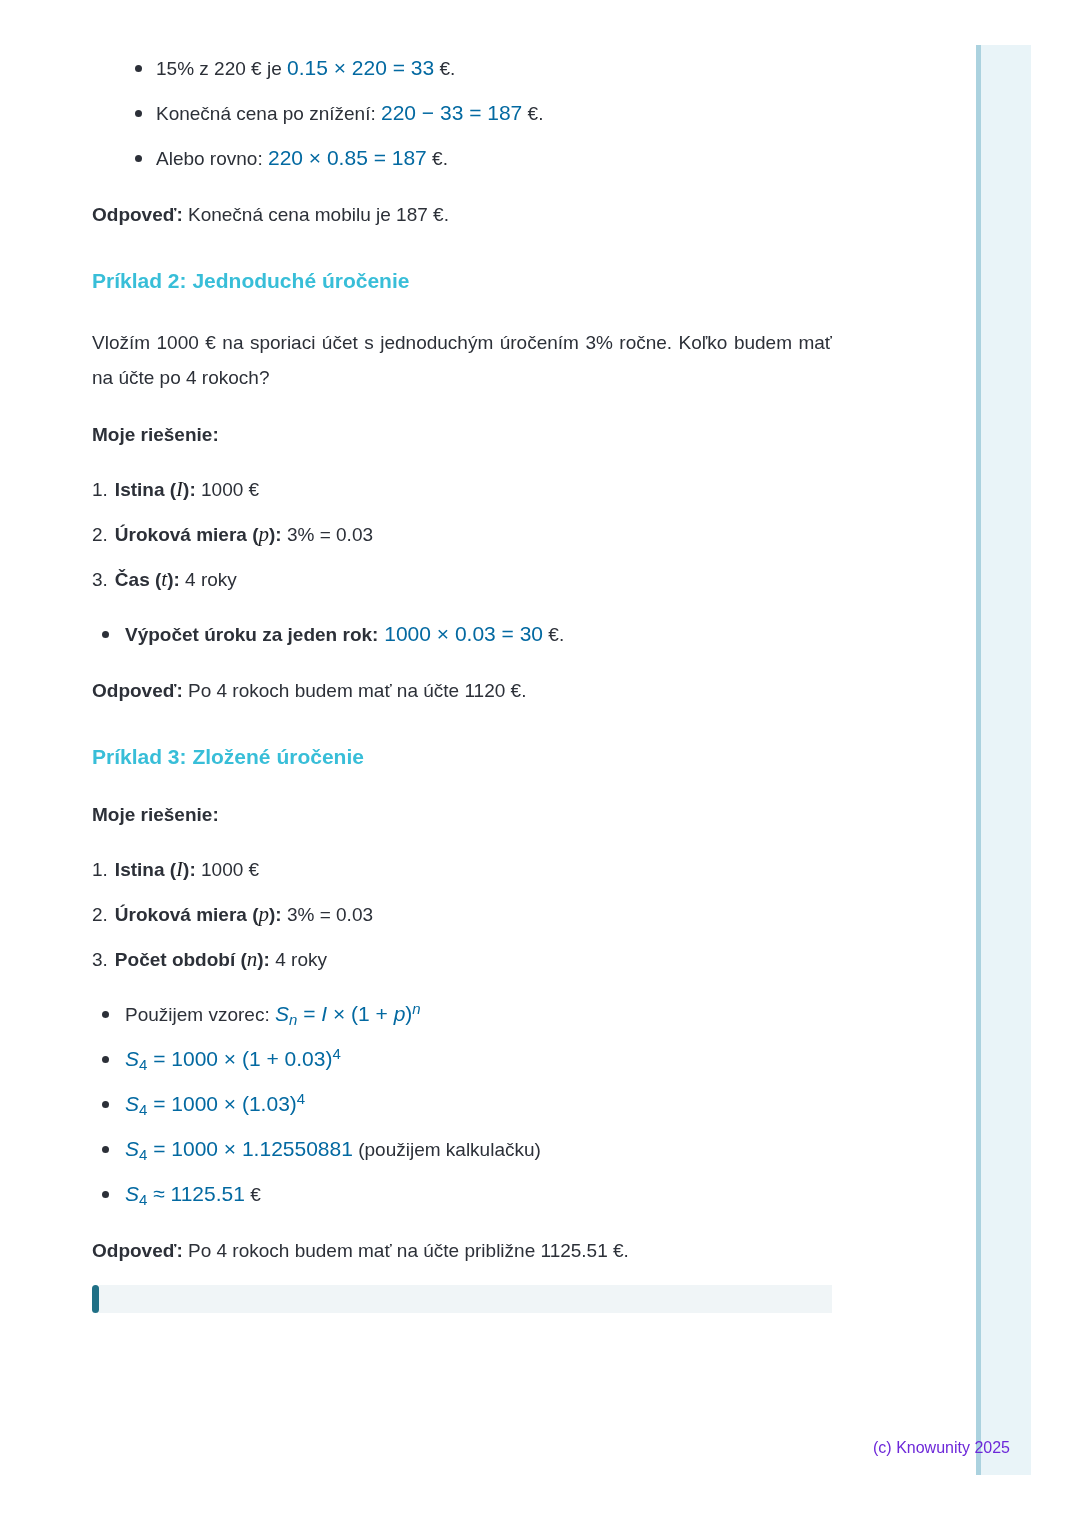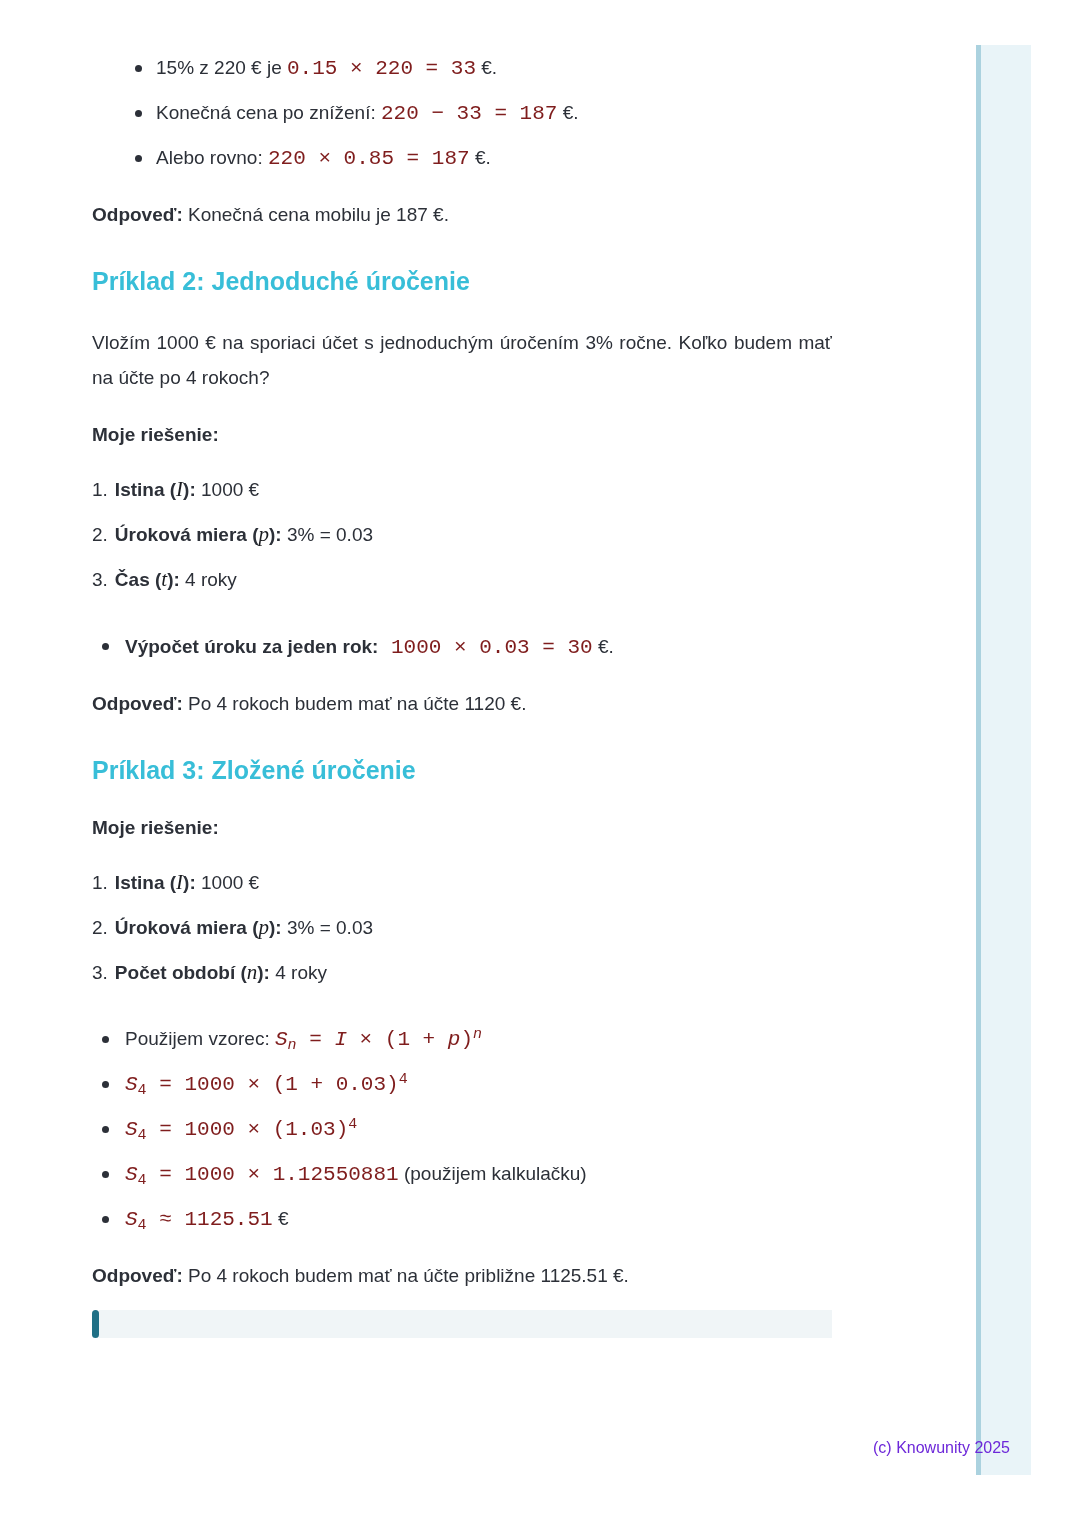--- a/index.html
+++ b/index.html
@@ -41,21 +41,21 @@
   }
   ul.intro li:first-child { margin-top: 0; }
   ul.intro li::before {
     content: "";
     position: absolute; left: 43px; top: 11px;
     width: 7px; height: 7px; border-radius: 50%;
     background: #2c3038;
   }
 
   
-  ul.bullets { list-style: none; margin-top: 38px; }
+  ul.bullets { list-style: none; margin-top: 26px; }
   ul.bullets li {
     position: relative;
     padding-left: 33px;
     line-height: 28px;
     margin-top: 16px;
   }
   ul.bullets li:first-child { margin-top: 0; }
   ul.bullets li::before {
     content: "";
     position: absolute; left: 10px; top: 11px;
@@ -65,38 +65,38 @@
 
   
   ol.steps { list-style: none; margin-top: 26px; }
   ol.steps li { line-height: 28px; margin-top: 16px; }
   ol.steps li:first-child { margin-top: 8px; }
   ol.steps .num { margin-right: 7px; }
 
   .b { font-weight: bold; }
 
   .math {
-    font-family: Liberation Mono, monospace;
+    font-family: Liberation Sans, sans-serif;
     font-size: 21px;
-    color: #7f1d1d;
+    color: #0369a1;
   }
   .math i { font-style: italic; }
   .math sub { font-size: 15px; line-height: 0; vertical-align: -4px; }
   .math sup { font-size: 15px; line-height: 0; vertical-align: 7px; }
   .mvar {
     font-family: "Liberation Serif", serif;
     font-style: italic;
     font-weight: normal;
     font-size: 21px;
     color: #1a1c20;
   }
 
   h2.section-heading {
     margin-top: 34px;
-    font-size: 25px;
+    font-size: 21px;
     line-height: 36px;
     font-weight: bold;
     color: var(--heading, #38bed8);
   }
 
   p.problem {
     margin-top: 26px;
     line-height: 35px;
     text-align: justify;
   }

